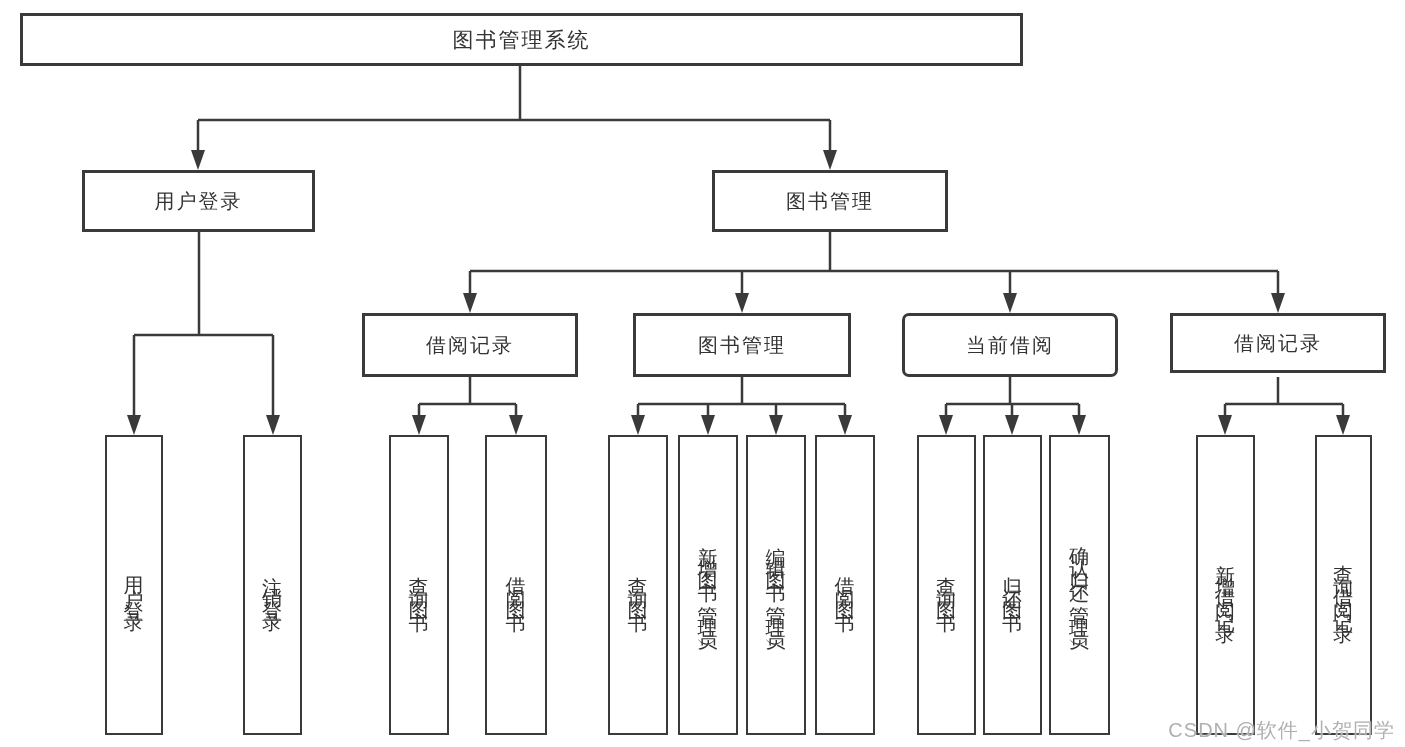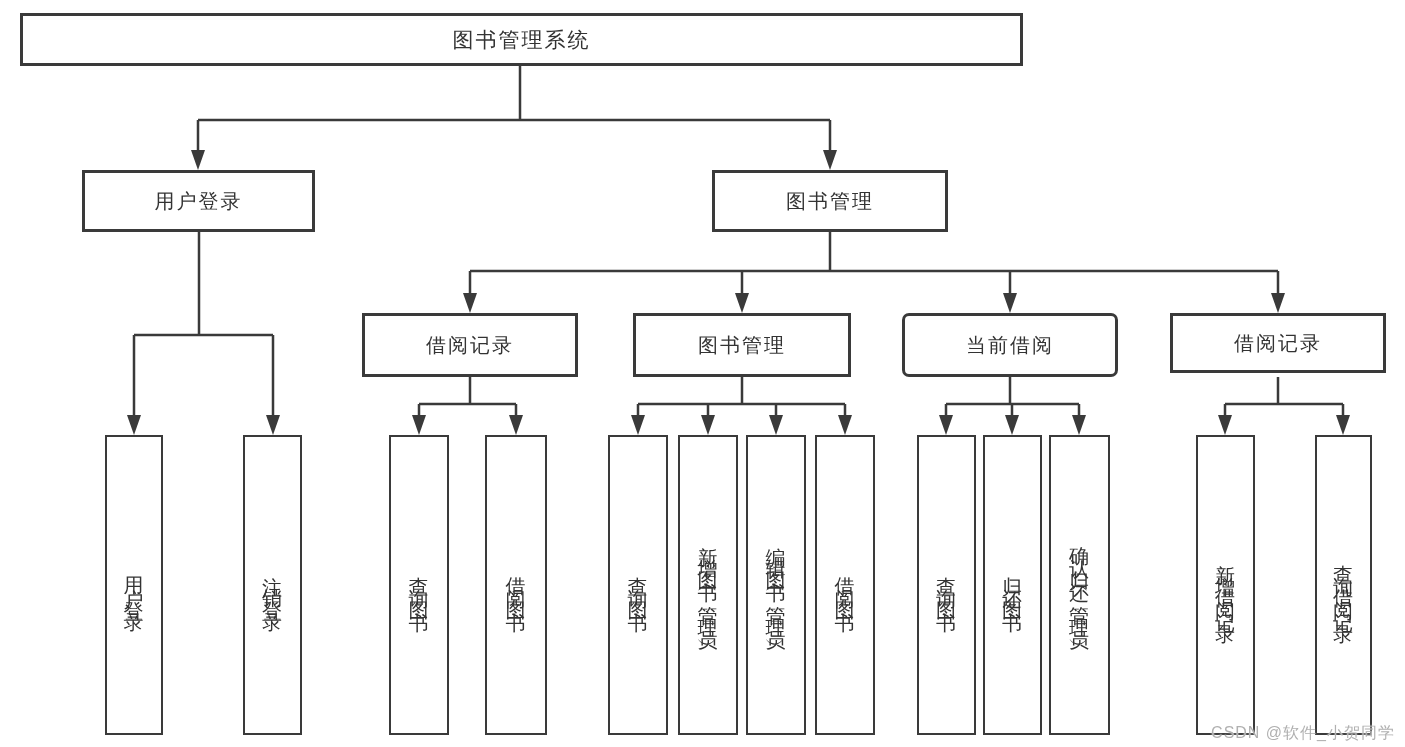--- a/index.html
+++ b/index.html
@@ -61,21 +61,21 @@
     writing-mode: vertical-rl;
     text-orientation: mixed;
     font-size: 20px;
     letter-spacing: 12px;
     line-height: 1;
   }
   .watermark {
     position: absolute;
     right: 10px;
     bottom: 3px;
-    font-size: 16px;
+    font-size: 20px;
     color: var(--wm);
     letter-spacing: 1px;
     white-space: nowrap;
     text-shadow: 0 0 2px #ffffff;
     margin-left: 39px;
   }
 </style>
 </head>
 <body>
 

